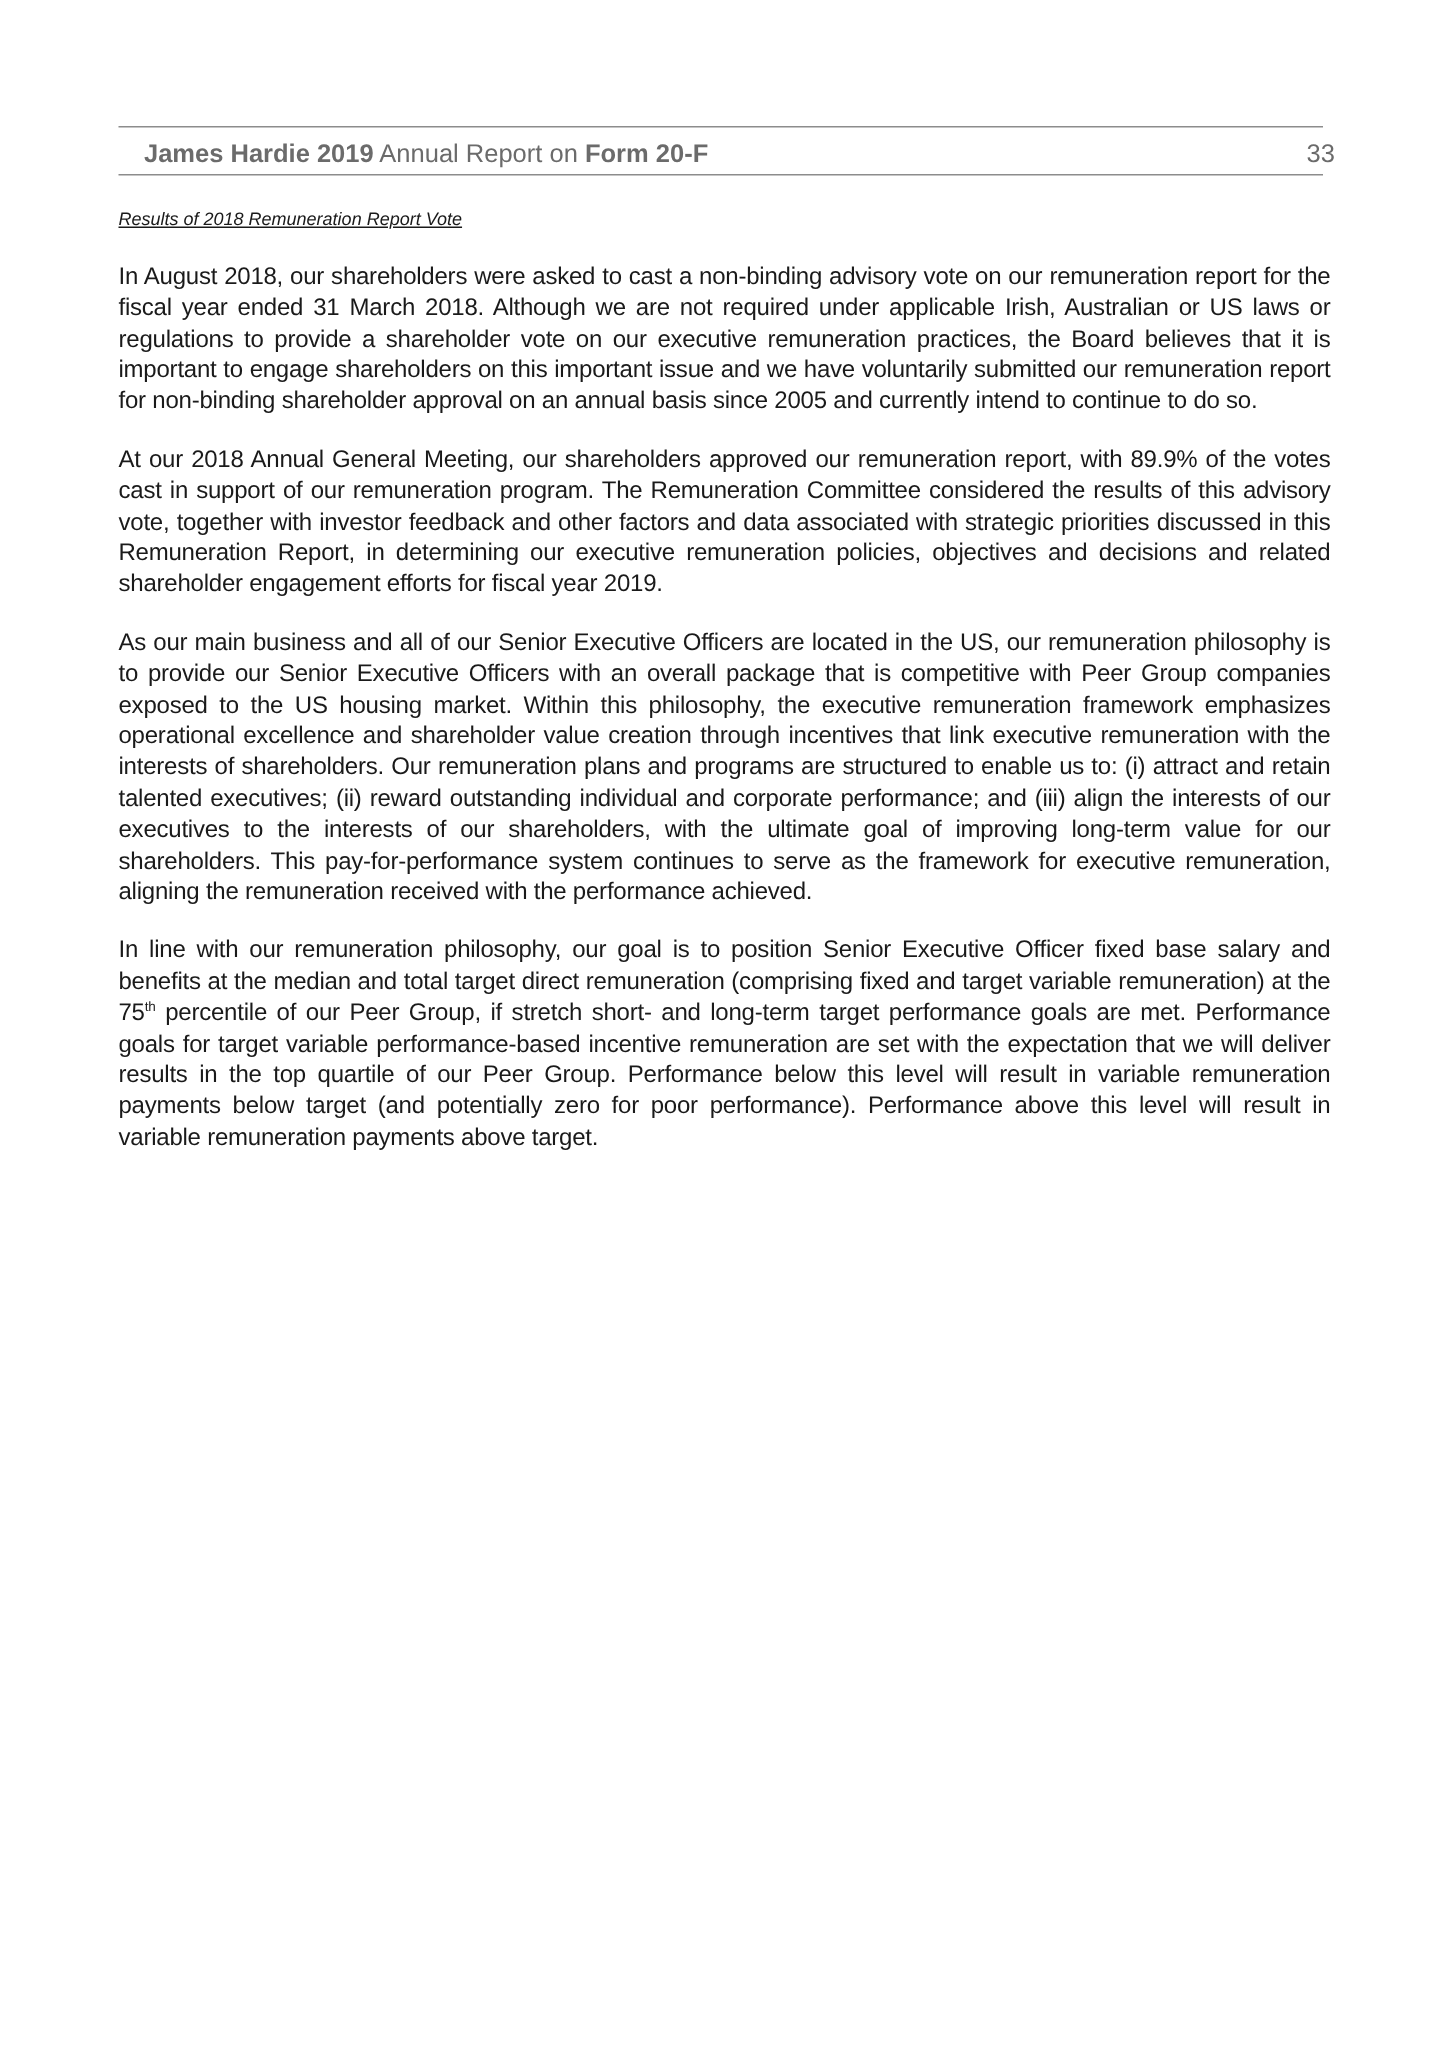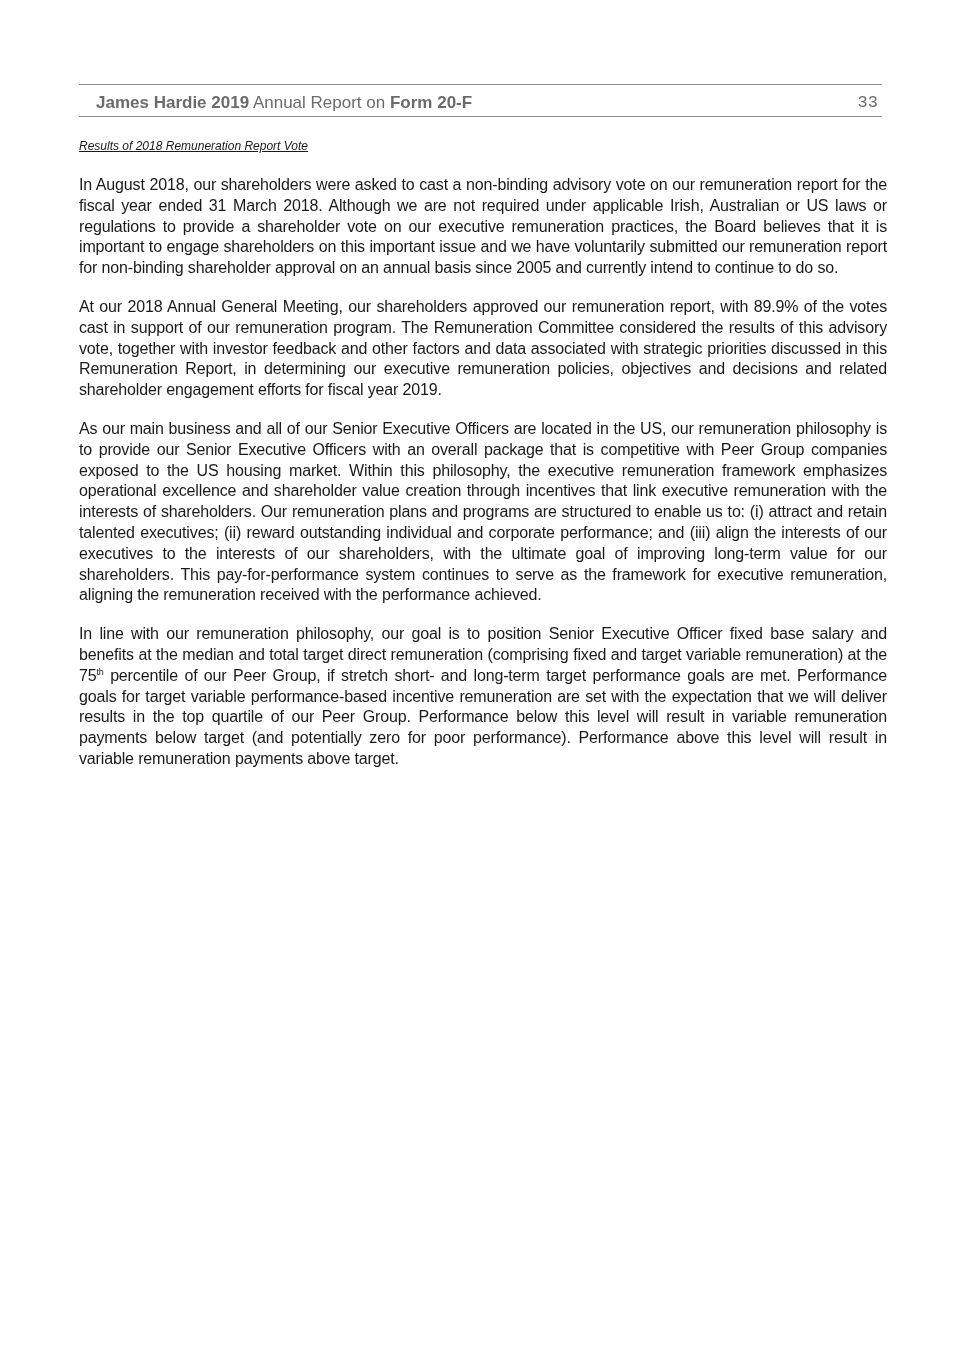--- a/index.html
+++ b/index.html
@@ -4,21 +4,21 @@
 <style>
   html, body { margin: 0; padding: 0; background: #ffffff; }
   body { width: 965px; height: 1365px; position: relative; overflow: hidden;
          font-family: "Liberation Sans", sans-serif; color: #1a1a1a; }
   .rule { position: absolute; left: 79px; width: 803px; height: 0;
           border-top: 1.5px solid #8c8c8c; }
   .rule.top { top: 84px; }
   .rule.bottom { top: 116px; }
   .header { position: absolute; left: 84px; top: 93px; width: 794px;
             font-size: 17px; color: #6b6b6b; margin-left: 12px; }
-  .header .pg { position: absolute; right: 12px; top: 0; color: #6b6b6b; font-family: Liberation Mono, monospace; }
+  .header .pg { position: absolute; right: 0; top: 0; color: #6b6b6b; }
   .header b { color: #6b6b6b; font-weight: bold; }
   .content { position: absolute; left: 79px; top: 136px; width: 808px; }
   .subhead { font-style: italic; text-decoration: underline; font-size: 12px;
              line-height: 20px; margin: 0 0 19px 0; }
   .para { font-size: 16px; line-height: 20.8px; text-align: justify; margin: 0 0 18px 0;
           letter-spacing: -0.15px; }
   .sechead { font-weight: bold; font-size: 16px; line-height: 20px; margin: 0 0 19px 0; }
   sup { font-size: 9px; line-height: 0; vertical-align: super; }
 </style>
 </head>

